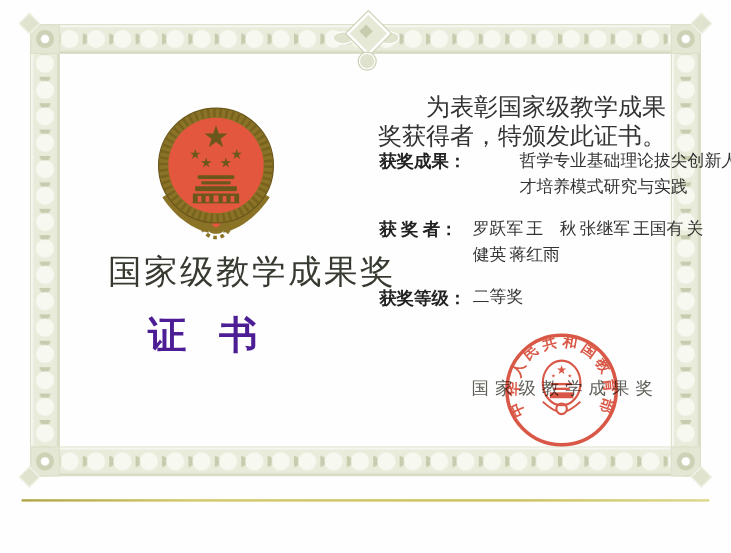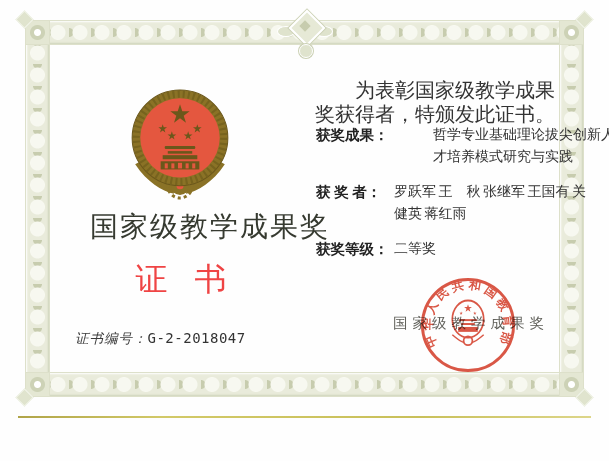--- a/index.html
+++ b/index.html
@@ -40,22 +40,22 @@
   .m-wing{position:absolute;top:20px;width:16px;height:9px;border-radius:50%;
       background:#dfe3cd;border:1px solid #ffffff;}
   .m-wing-l{left:-6px;} .m-wing-r{right:-6px;}
   .m-drop{position:absolute;left:16px;top:38px;width:12px;height:12px;border-radius:50%;
       background:#dfe3cd;border:1px solid #ffffff;box-shadow:0 0 0 1px #ccd1b5;}
 
   
   .emblem{position:absolute;left:129px;top:89px;}
   .title{position:absolute;left:40px;top:208px;width:290px;text-align:right;
       font-size:28px;letter-spacing:2px;color:#363a30;}
-  .subtitle{position:absolute;left:36px;top:258px;width:290px;text-align:center;
-      font-size:32px;letter-spacing:0.85em;text-indent:0.85em;color:#ef4444;}
+  .subtitle{position:absolute;left:24px;top:258px;width:290px;text-align:center;
+      font-size:32px;letter-spacing:0.85em;text-indent:0.85em;color:#4c1d95;font-weight:bold;}
   .serial{position:absolute;left:75px;top:330px;font-size:13.5px;font-style:italic;
       letter-spacing:1px;color:#3a3a3a;}
   .serial .num{font-style:normal;font-family:"DejaVu Sans Mono",monospace;
       font-size:14px;letter-spacing:0.5px;color:#333;}
 
   
   .intro{position:absolute;left:315px;top:78px;width:248px;margin:0;
       font-size:20px;line-height:24px;text-indent:2em;color:#333;}
   .field{position:absolute;left:316px;display:flex;align-items:flex-start;}
   .field .flabel{flex:0 0 78px;font-weight:700;font-size:14.5px;line-height:22px;color:#222;}
@@ -114,23 +114,20 @@
     <rect x="31" y="71" width="38" height="8" fill="#6b571b"></rect>
     <rect x="35" y="73" width="3" height="5" fill="#e4573f"></rect>
     <rect x="41.5" y="73" width="3" height="5" fill="#e4573f"></rect>
     <rect x="48" y="72.5" width="4" height="5.5" fill="#e4573f"></rect>
     <rect x="55.5" y="73" width="3" height="5" fill="#e4573f"></rect>
     <rect x="62" y="73" width="3" height="5" fill="#e4573f"></rect>
   </svg>
 
   <div class="title">国家级教学成果奖</div>
   <div class="subtitle">证书</div>
-  <div class="serial">
-    <span>证书编号：</span><span class="num">G-2-2018047</span>
-  </div>
 
   <p class="intro">为表彰国家级教学成果奖获得者，特颁发此证书。</p>
 
   <div class="field field-1">
     <span class="flabel">获奖成果：</span>
     <span class="fvalue">哲学专业基础理论拔尖创新人才培养模式研究与实践</span>
   </div>
   <div class="field field-3">
     <span class="flabel">获奖等级：</span>
     <span class="fvalue">二等奖</span>

